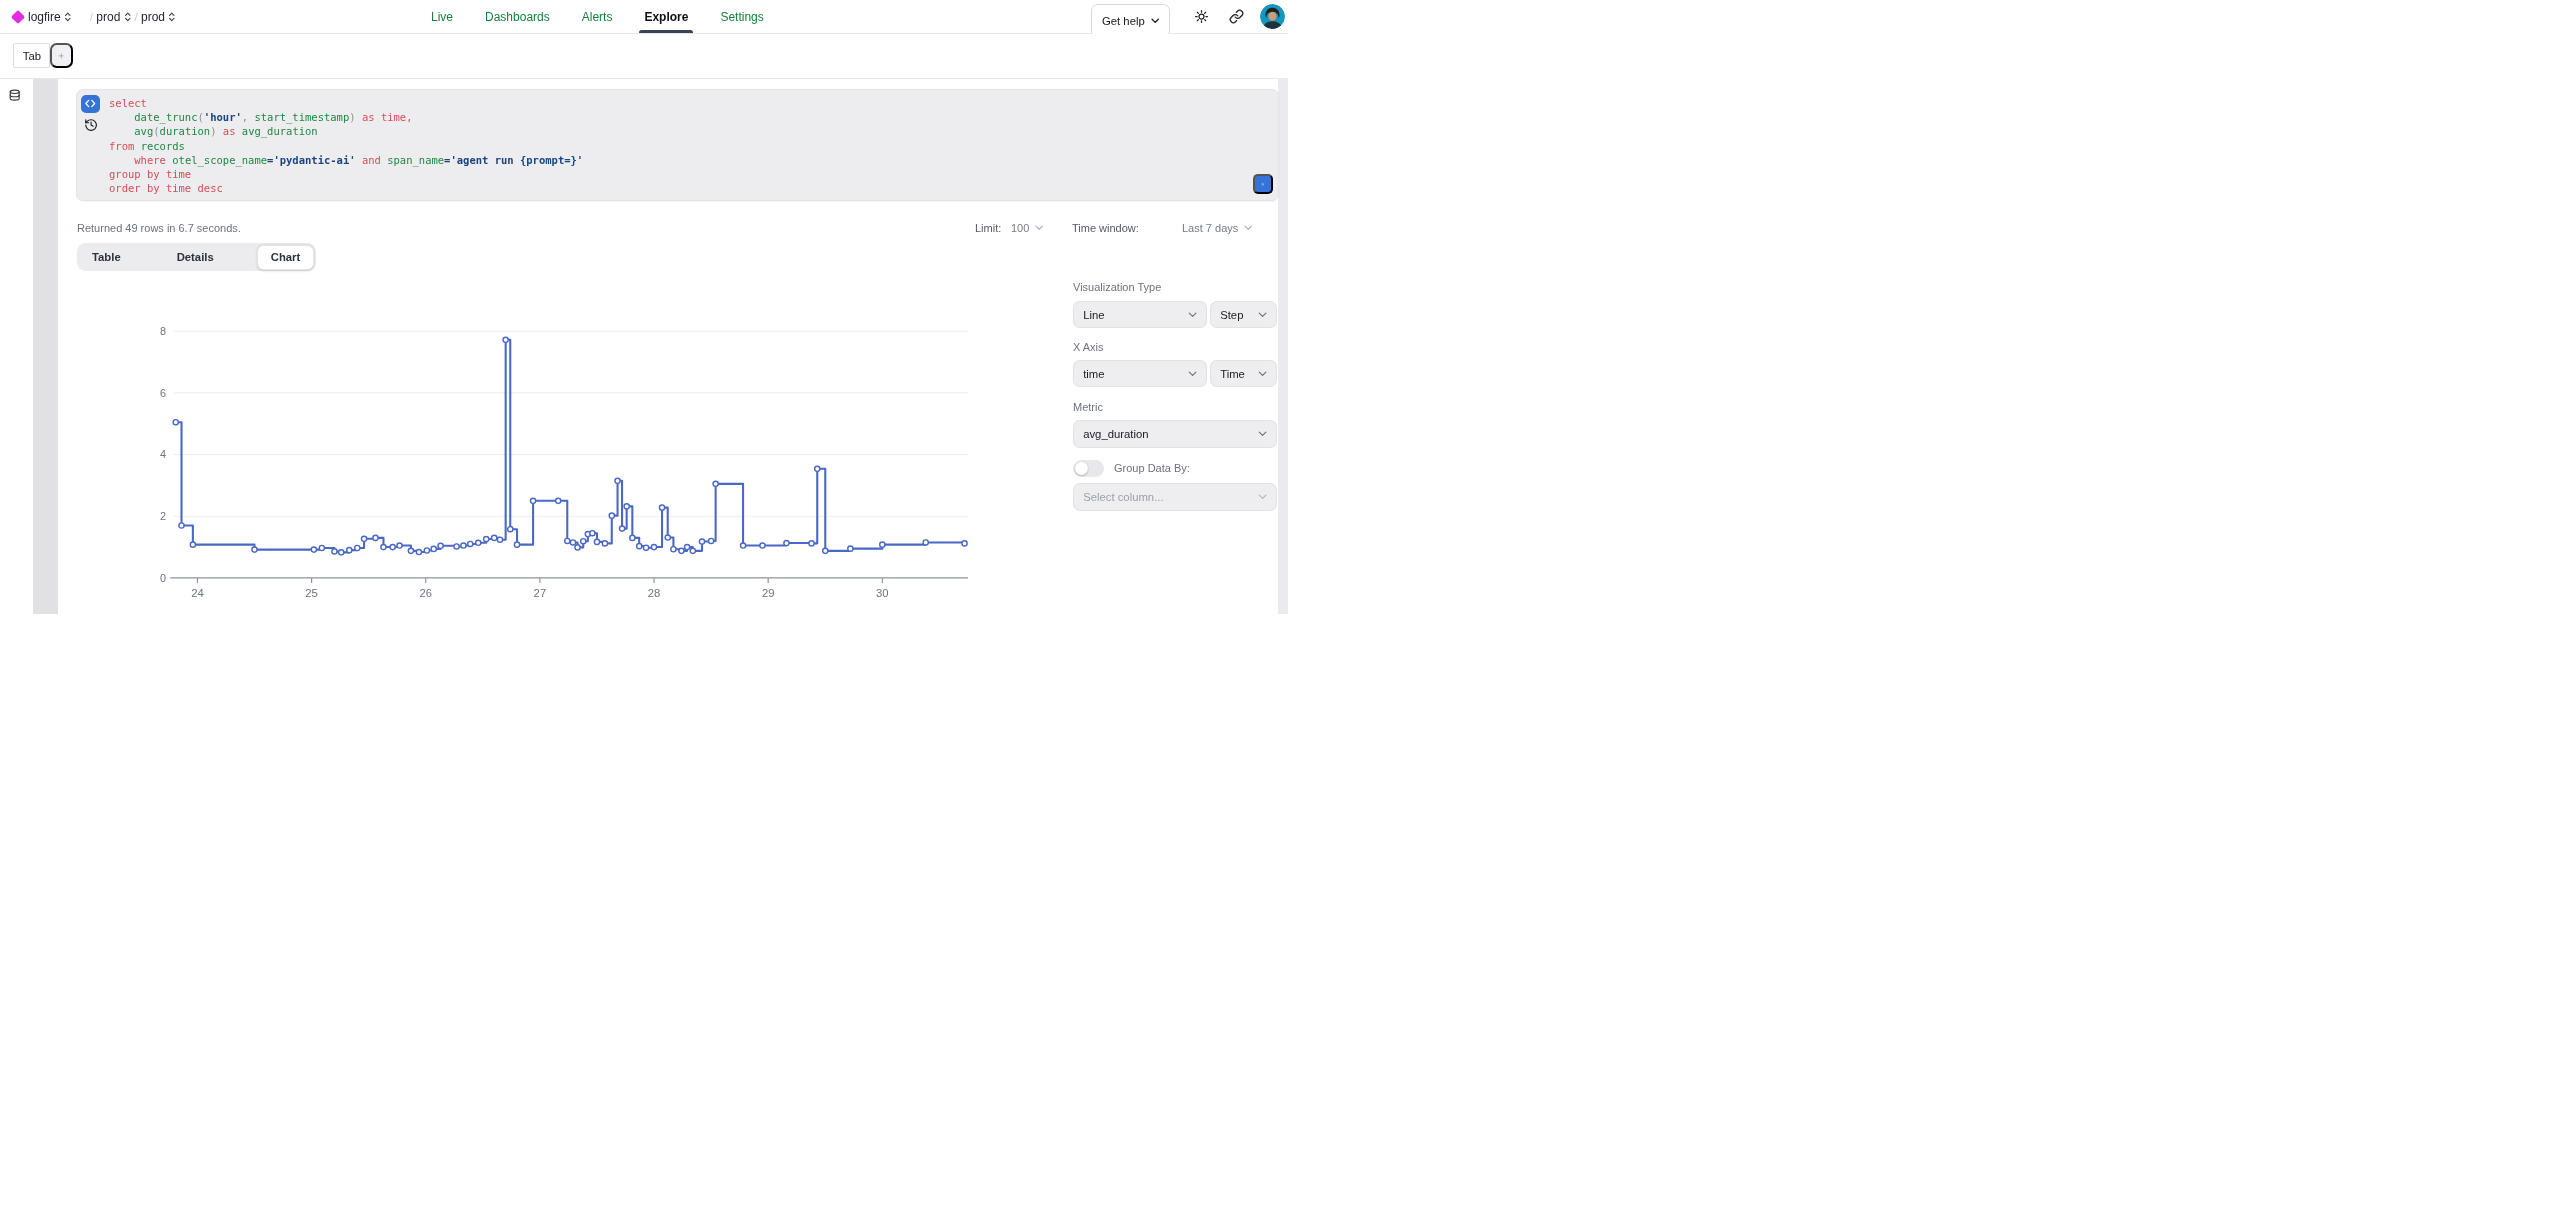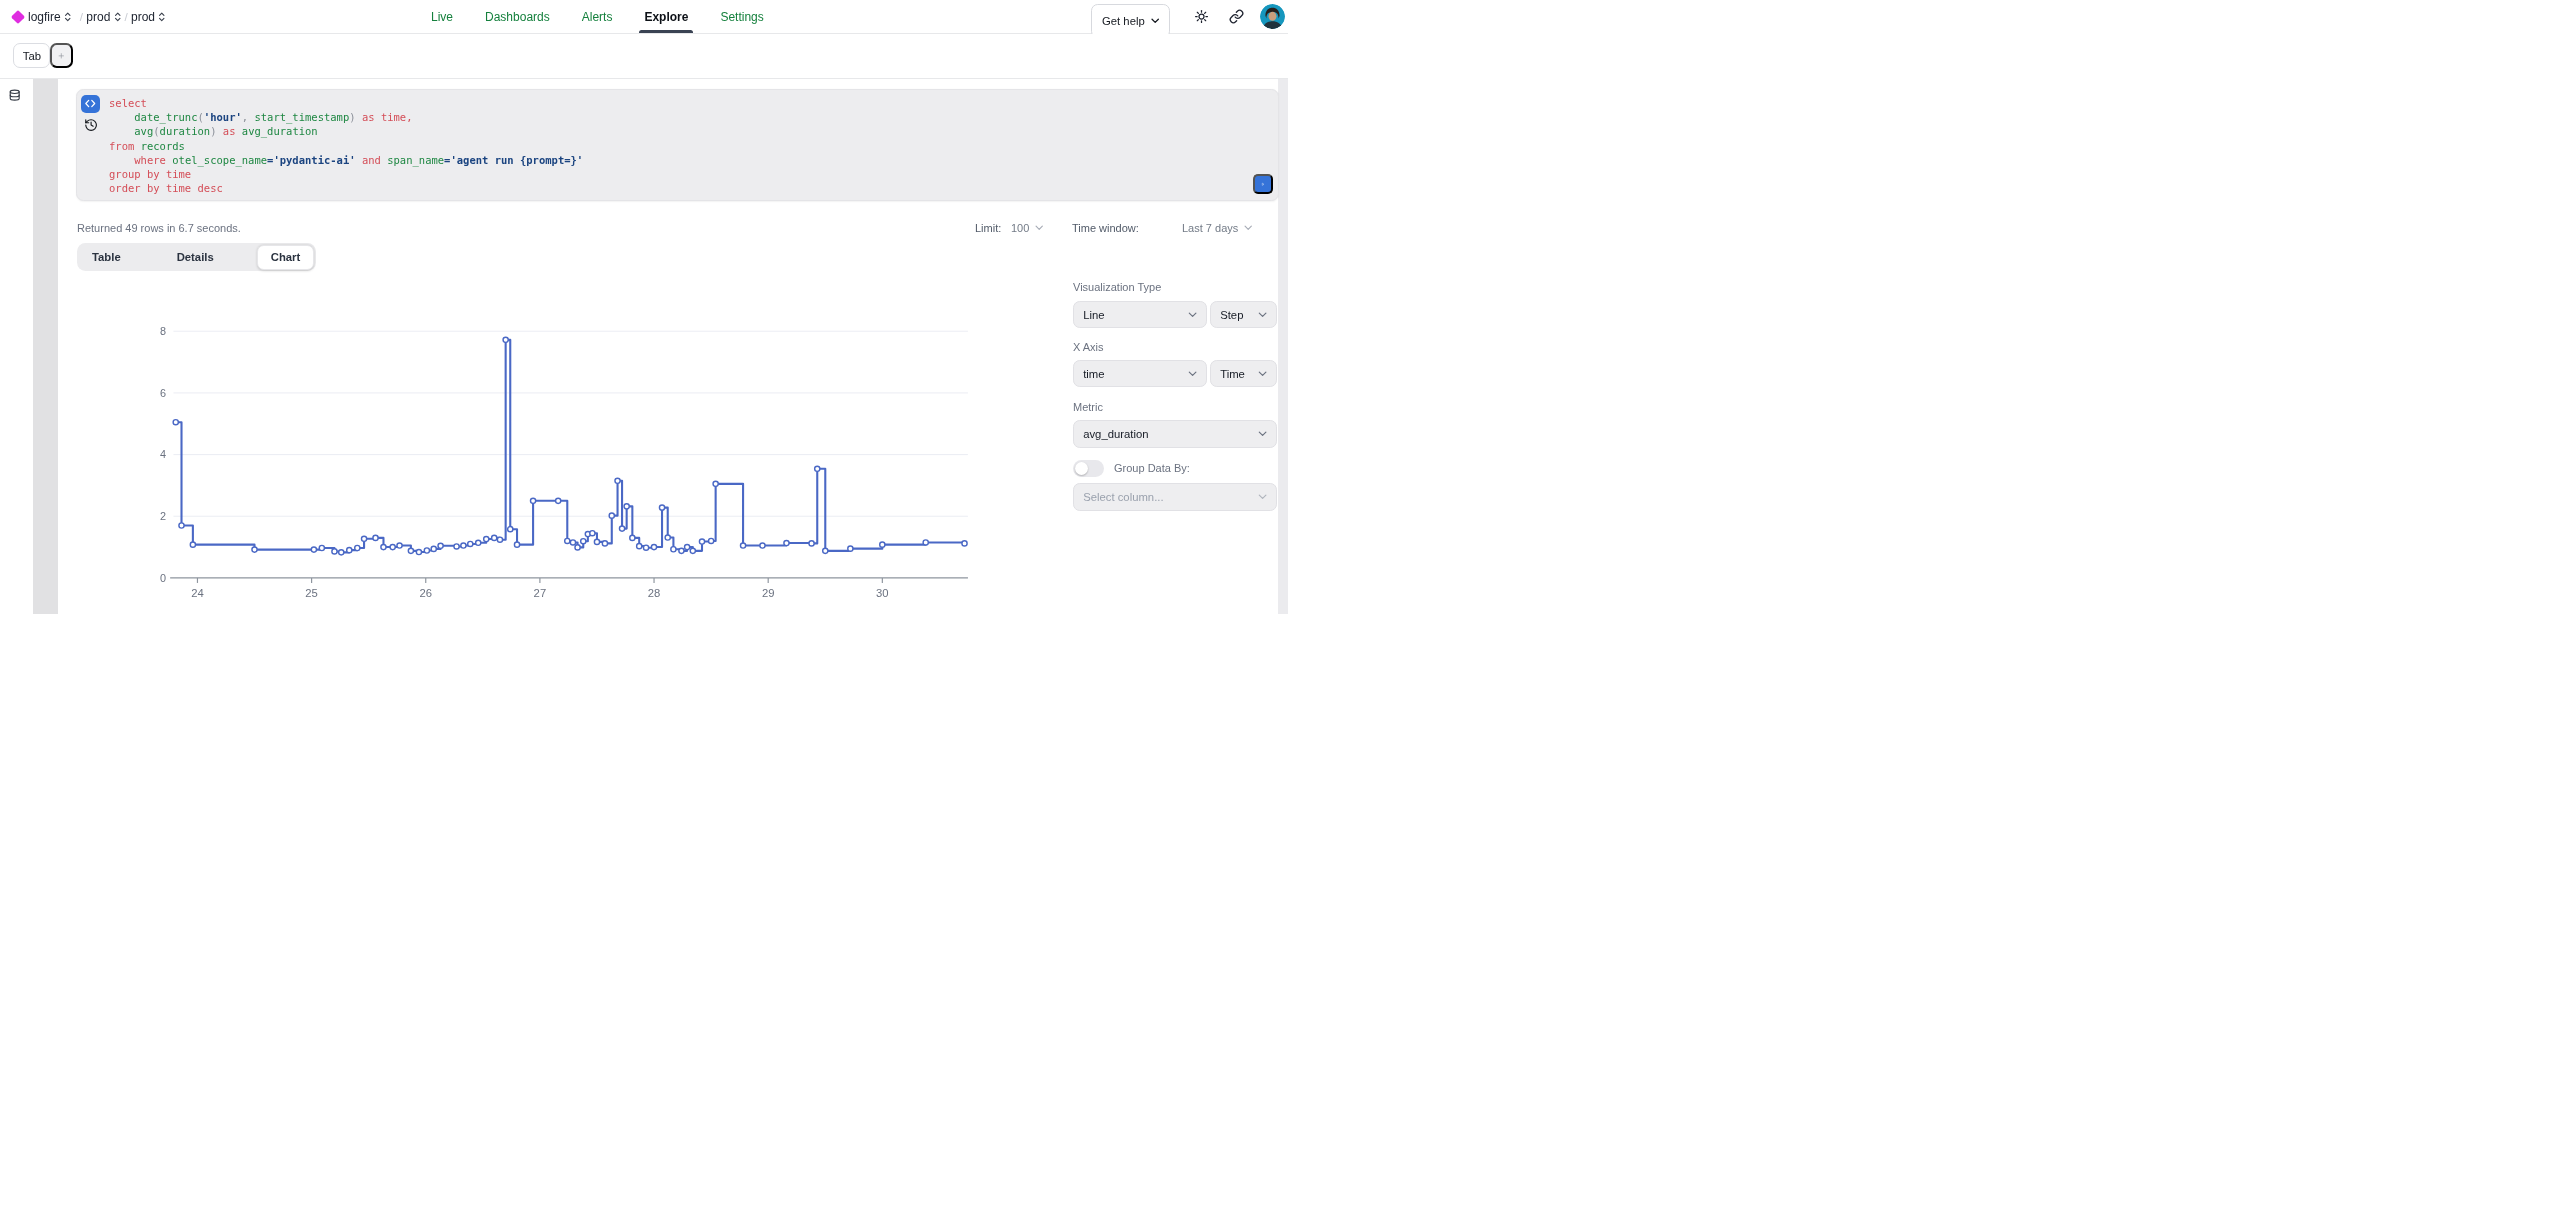--- a/index.html
+++ b/index.html
@@ -2,36 +2,36 @@
 <html style="font-size:13.4px"><head>
 <meta charset="utf-8">
 <style>
   html,body{margin:0;padding:0;background:#fff;}
   body{font-family:"Liberation Sans",sans-serif;color:#1a1f29;-webkit-font-smoothing:antialiased;}
   .app{position:relative;width:1288px;height:615px;background:#fff;overflow:hidden;}
 
   
   .topnav{position:absolute;left:0;top:0;width:1288px;height:33px;border-bottom:0.8px solid #e7e8ea;background:#fff;}
   .logo-diamond{position:absolute;left:12.5px;top:11.7px;width:10px;height:10px;background:#df2de0;transform:rotate(45deg);border-radius:1.7px;}
-  .brandrow{position:absolute;left:28px;top:0;height:33px;display:flex;align-items:center;gap:5px;font-size:12px;color:#1c222e;}
+  .brandrow{position:absolute;left:28px;top:0;height:33px;display:flex;align-items:center;gap:15px;font-size:12px;color:#1c222e;}
   .brand-name{display:inline-flex;align-items:center;gap:3.3px;cursor:pointer;font-weight:500;}
   .bc-sep{color:#c9ccd3;margin:0 3.3px;font-size:11.7px;}
   .bc-item{display:inline-flex;align-items:center;gap:3.3px;cursor:pointer;}
   .navcenter{position:absolute;left:431px;top:0;height:33px;display:flex;align-items:stretch;gap:32px;}
   .nav-item{display:flex;align-items:center;height:33px;font-size:12px;color:#15803d;position:relative;cursor:pointer;}
   .nav-item.active{color:#0d1117;font-weight:700;}
   .nav-item.active::after{content:"";position:absolute;left:-5px;right:-5px;bottom:0;height:2.9px;background:#3a4353;border-radius:2.5px 2.5px 0 0;}
   .docs{position:absolute;left:1034px;top:0;height:33px;display:flex;align-items:center;gap:5px;font-size:12px;color:#1c222e;cursor:pointer;margin-top:36px;}
   .gethelp{position:absolute;left:1091px;top:4.2px;height:25px;padding:16px 10px;display:flex;align-items:center;gap:5.9px;font-size:11.3px;color:#14181f;background:#fff;border:0.8px solid #d7d9de;border-radius:6.7px;cursor:pointer;}
   .iconbtn{position:absolute;top:9.2px;width:15px;height:15px;cursor:pointer;}
   .avatar{position:absolute;left:1260px;top:4.2px;width:25px;height:25px;border-radius:50%;overflow:hidden;cursor:pointer;}
 
   
   .tabbar{position:absolute;left:0;top:34px;width:1288px;height:44px;border-bottom:0.8px solid #e7e8ea;background:#fff;}
-  .tab-btn{position:absolute;left:13.4px;top:9.2px;height:25px;padding:0 8.4px;display:flex;align-items:center;font-size:11.3px;color:#14181f;background:#fff;border:0.8px solid #dbdde2;border-radius:7px;cursor:pointer;}
+  .tab-btn{position:absolute;left:13.4px;top:9.2px;height:25px;padding:0 8.4px;display:flex;align-items:center;font-size:11.3px;color:#14181f;background:#fff;border:0.8px solid #dbdde2;border-radius:2px;cursor:pointer;}
   .addtab-btn{position:absolute;left:50px;top:9.2px;width:22.6px;height:25px;display:flex;align-items:center;justify-content:center;background:#f1f1f3;border-radius:6.7px;cursor:pointer;}
 
   
   .left-rail-icon{position:absolute;left:7.5px;top:89px;cursor:pointer;}
   .left-strip{position:absolute;left:33px;top:79px;width:25px;height:535px;background:#e1e1e3;}
   .right-strip{position:absolute;left:1278px;top:79px;width:10px;height:535px;background:#ebebee;}
 
   
   .editor{position:absolute;left:76px;top:89px;width:1201px;height:110px;background:#ededef;border:0.8px solid #e4e4e7;border-radius:7.5px;box-shadow:0 0.8px 1.7px rgba(0,0,0,.05);}
   .code-area{position:absolute;left:32px;top:5.9px;right:33px;bottom:3.3px;font-family:"DejaVu Sans Mono",monospace;font-size:10.5px;line-height:14.2px;white-space:pre;}

